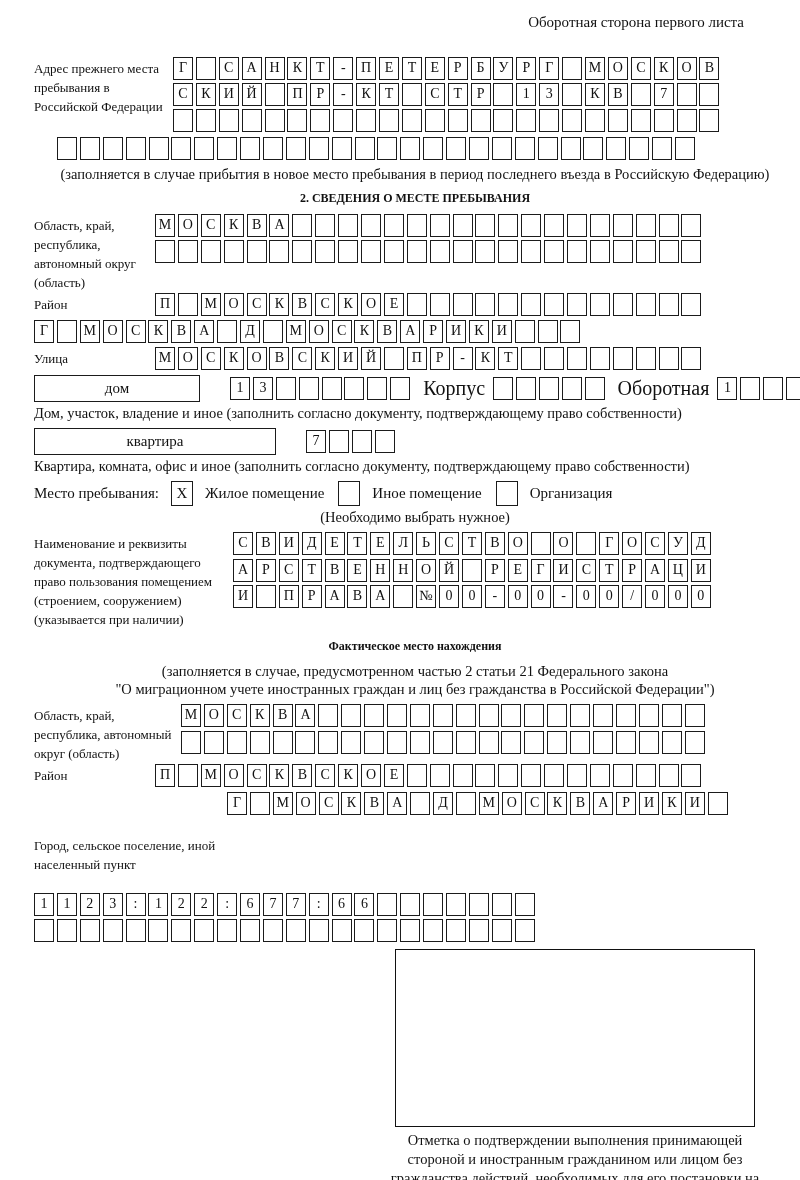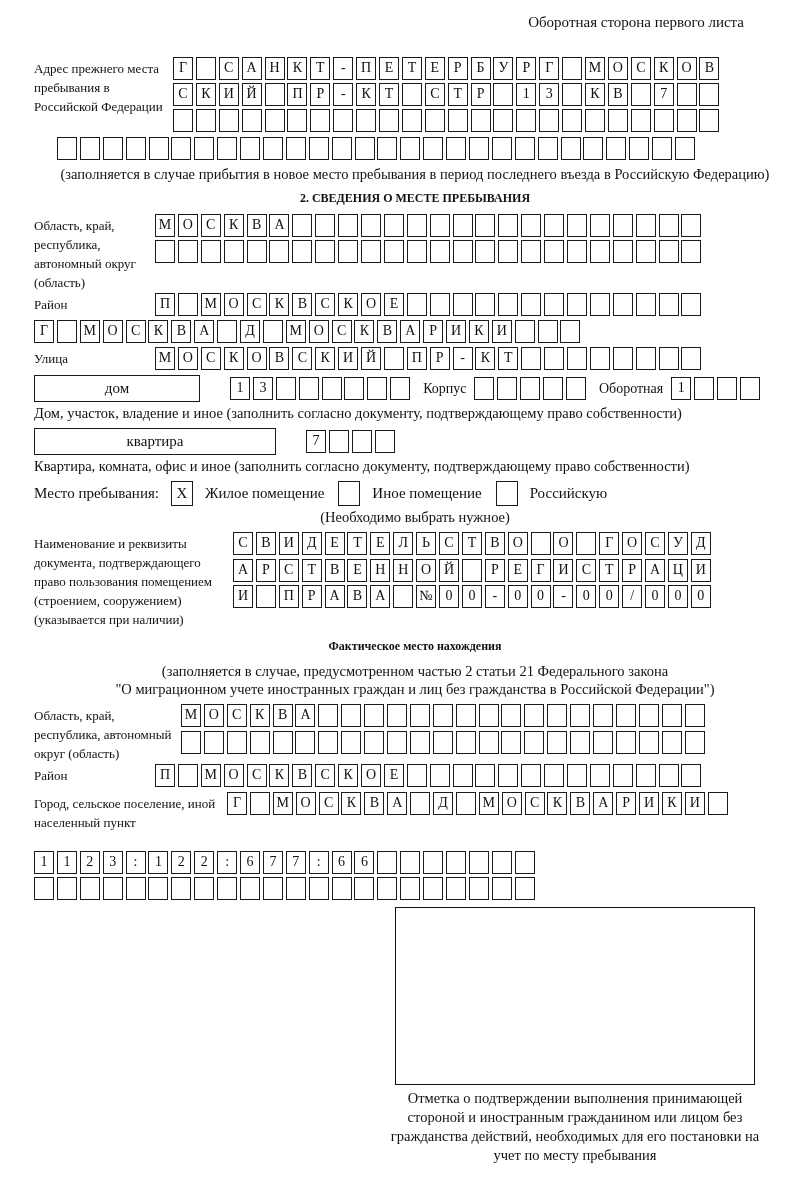--- a/index.html
+++ b/index.html
@@ -17,32 +17,32 @@
   .cell {
     flex: 0 0 auto;
     width: 20px; height: 23px;
     border: 1.5px solid #1b1b1b;
     margin-right: 2.9px; margin-bottom: 3.2px;
     font-size: 14px; line-height: 20px; text-align: center;
   }
   .frow { display: flex; align-items: flex-start; margin-bottom: 1px; }
   .flabel { flex: 0 0 auto; font-size: 13px; line-height: 19px; padding-top: 2px; padding-right: 6px; }
   .w139 { width: 139px; } .w121 { width: 121px; } .w147 { width: 147px; }
-  .w199 { width: 199px; } .w193 { width: 193px; }
+  .w199 { width: 199px; } .w193 { width: 193px; margin-top: 42px; }
 
   .fullrow { margin-left: 23px; }
   .center-note { text-align: center; font-size: 14.5px; line-height: 18px; margin: 2px 0 6px 0; }
   .sec-title { text-align: center; font-size: 12px; font-weight: bold; margin: 8px 0 8px 0; }
 
   .house-row, .apt-row { display: flex; align-items: center; margin: 2px 0 1px 0; }
   .wide-box { flex: 0 0 auto; border: 1.6px solid #1b1b1b; height: 27px; text-align: center; font-size: 15px; line-height: 24px; }
   .house-box { width: 166px; }
   .apt-box { width: 242px; }
   .inline-gap { margin-left: 30px; }
-  .inline-label { font-size: 14px; margin: 0 8px 0 10px; }
+  .inline-label { font-size: 20px; margin: 0 8px 0 10px; }
   .house-row .boxrow .cell, .apt-row .boxrow .cell { margin-bottom: 0; }
 
   .stay-row { display: flex; align-items: center; margin: 6px 0 2px 0; font-size: 15px; }
   .cb { flex: 0 0 auto; width: 22px; height: 25px; border: 1.6px solid #1b1b1b; text-align: center; font-size: 15px; line-height: 22px; }
   .stay-label { margin-right: 12px; }
   .opt { margin: 0 14px 0 12px; }
 
   .stamp-wrap { margin-top: 4px; }
   .stamp-box { margin-left: 361px; width: 360px; height: 178px; border: 1.6px solid #111; background:#fff; }
   .stamp-caption { margin-left: 351px; width: 380px; text-align: center; font-size: 14.5px; line-height: 19px; margin-top: 4px; }
@@ -359,21 +359,21 @@
 </div>
 <div class="center-note" style="text-align:left;">Квартира, комната, офис и иное (заполнить согласно документу, подтверждающему право собственности)</div>
 
 <div class="stay-row">
   <span class="stay-label">Место пребывания:</span>
   <span class="cb">X</span>
   <span class="opt">Жилое помещение</span>
   <span class="cb"></span>
   <span class="opt">Иное помещение</span>
   <span class="cb"></span>
-  <span class="opt">Российскую</span>
+  <span class="opt">Организация</span>
 </div>
 <div class="center-note">(Необходимо выбрать нужное)</div>
 
 <div class="frow">
   <div class="flabel w199">Наименование и реквизиты документа, подтверждающего право пользования помещением (строением, сооружением) (указывается при наличии)</div>
   <div>
     <div class="boxrow">
         <div class="cell">С</div>
         <div class="cell">В</div>
         <div class="cell">И</div>

